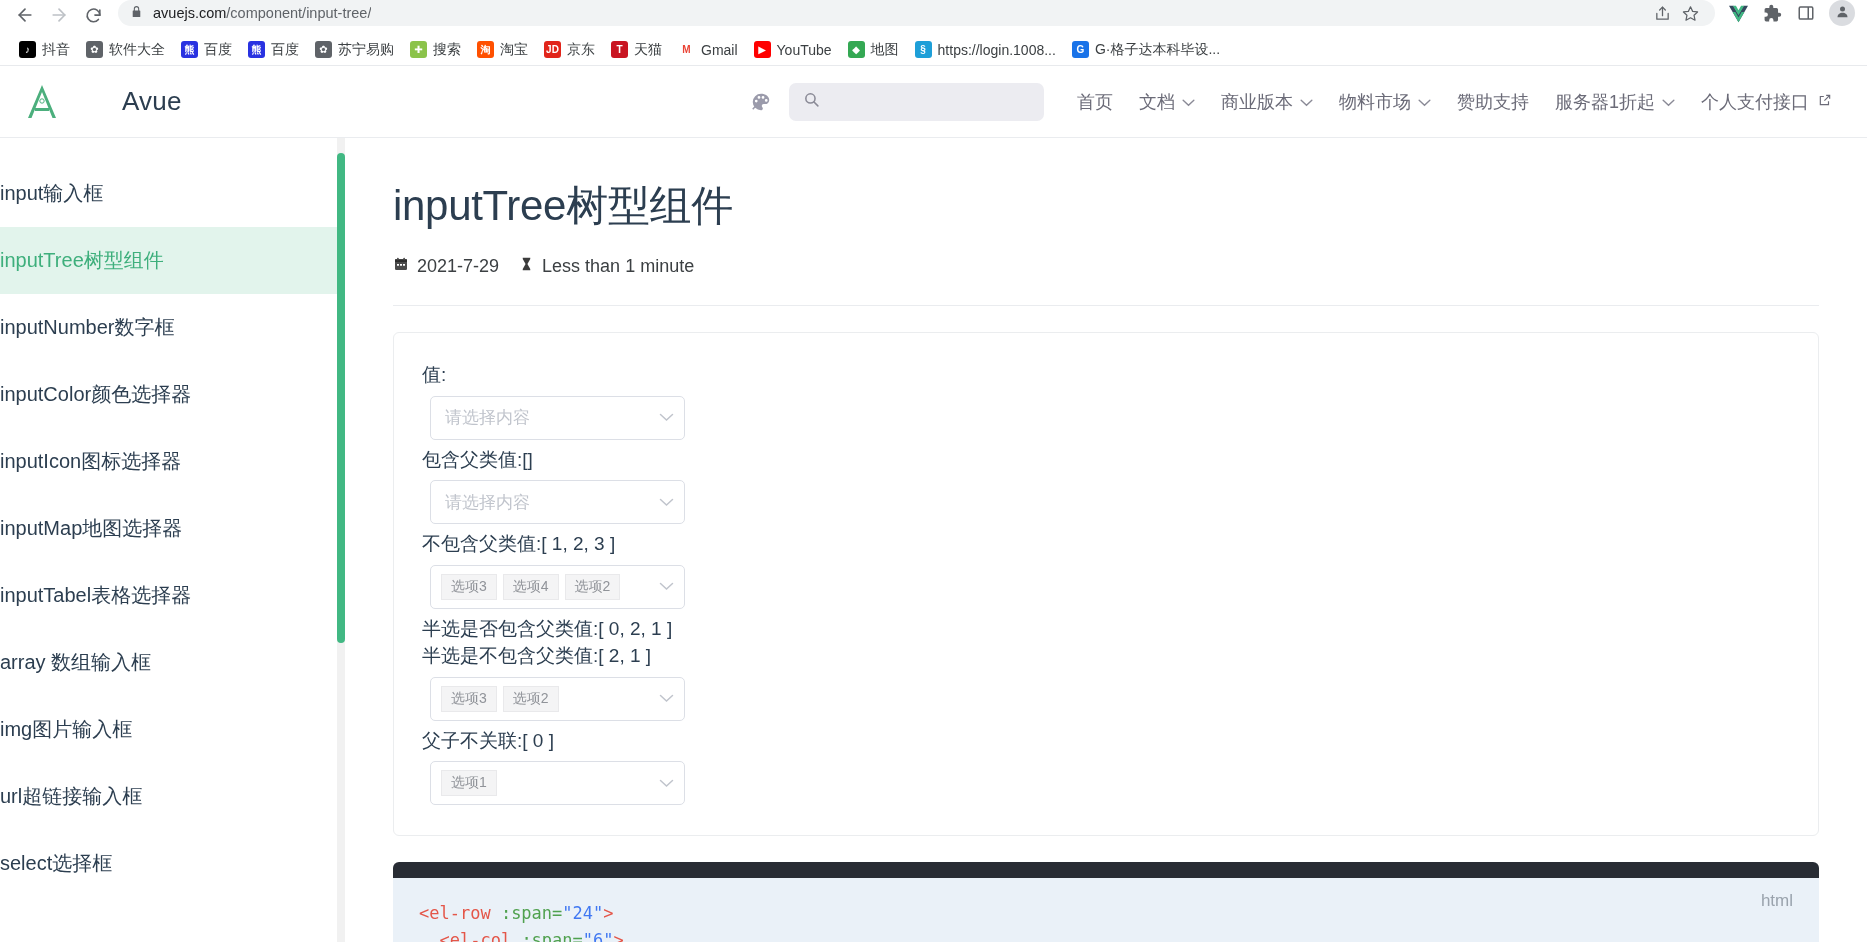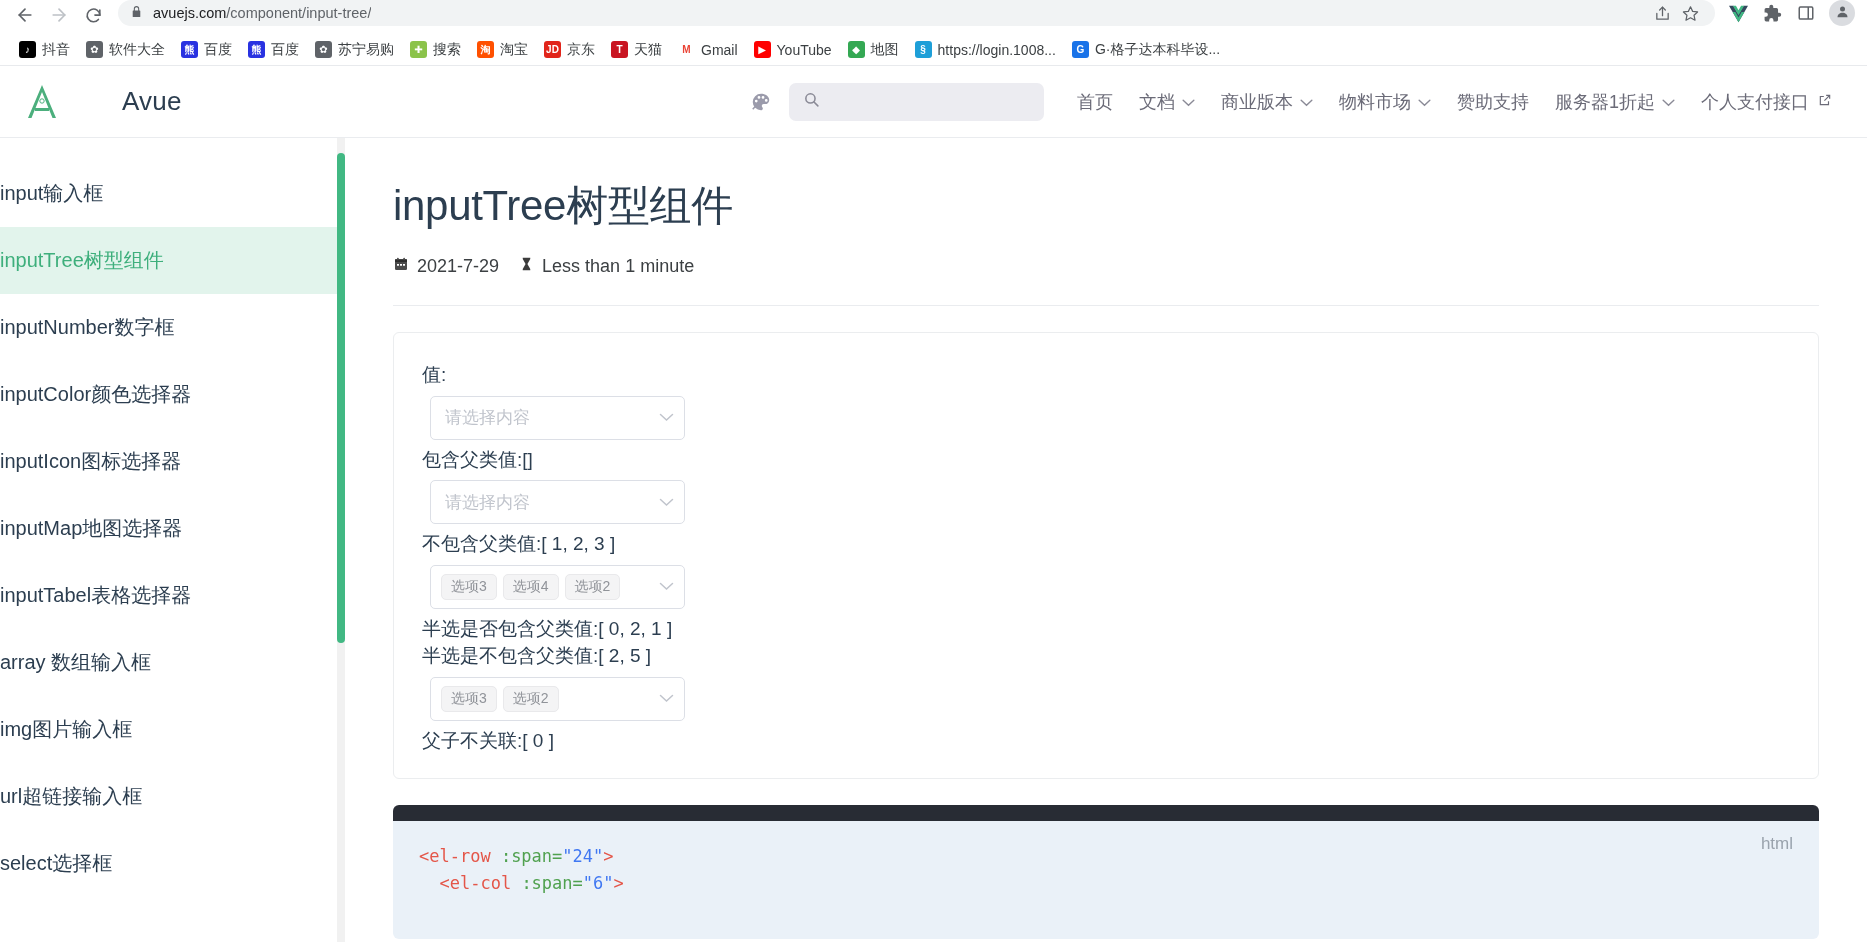--- a/index.html
+++ b/index.html
@@ -166,21 +166,21 @@
     border: 1px solid #dcdfe6; border-radius: 5px;
     display: flex; align-items: center;
     padding: 5px 10px;
     margin: 7px 0 6px 8px;
     background: #fff;
     flex-wrap: wrap; gap: 6px;
   }
   .el-placeholder { font-size: 17px; color: #c0c4cc; padding-left: 4px; }
   .el-tag {
     background: #f4f4f5; border: 1px solid #e9e9eb;
-    border-radius: 5px; padding: 3px 9px;
+    border-radius: 0; padding: 3px 9px;
     font-size: 14px; color: #909399; white-space: nowrap;
   }
   .el-arrow { margin-left: auto; color: #c0c4cc; display: flex; align-items: center; }
 
   
   .code-wrap { margin-top: 26px; position: relative; }
   .code-topbar {
     height: 16px; background: #282c34;
     border-radius: 6px 6px 0 0;
   }
@@ -525,33 +525,41 @@
             <span class="el-tag">选项2</span>
             <span class="el-arrow">
               <svg width="15" height="9" viewBox="0 0 15 9" fill="none" stroke="currentColor" stroke-width="1.5" stroke-linecap="round">
                 <polyline points="1.5,1.5 7.5,7 13.5,1.5"></polyline>
               </svg>
             </span>
           </div>
         </div>
         <div>
           <div class="field-label">半选是否包含父类值:[ 0, 2, 1 ]</div>
-          <div class="field-label">半选是不包含父类值:[ 2, 5 ]</div>
+          <div class="field-label">半选是不包含父类值:[ 2, 1 ]</div>
           <div class="el-select">
             <span class="el-tag">选项3</span>
             <span class="el-tag">选项2</span>
             <span class="el-arrow">
               <svg width="15" height="9" viewBox="0 0 15 9" fill="none" stroke="currentColor" stroke-width="1.5" stroke-linecap="round">
                 <polyline points="1.5,1.5 7.5,7 13.5,1.5"></polyline>
               </svg>
             </span>
           </div>
         </div>
         <div>
           <div class="field-label">父子不关联:[ 0 ]</div>
+          <div class="el-select">
+            <span class="el-tag">选项1</span>
+            <span class="el-arrow">
+              <svg width="15" height="9" viewBox="0 0 15 9" fill="none" stroke="currentColor" stroke-width="1.5" stroke-linecap="round">
+                <polyline points="1.5,1.5 7.5,7 13.5,1.5"></polyline>
+              </svg>
+            </span>
+          </div>
         </div>
       </section>
 
     <div class="code-wrap">
       <div class="code-topbar"></div>
       <div class="code-body">
         <span class="code-lang">html</span>
         <div id="code-lines">
             <div class="code-line"><span class="tok-tag">&lt;el-row </span><span class="tok-attr">:span=</span><span class="tok-num">"24"</span><span class="tok-tag">&gt;</span></div>
             <div class="code-line"><span class="tok-txt">  </span><span class="tok-tag">&lt;el-col </span><span class="tok-attr">:span=</span><span class="tok-num">"6"</span><span class="tok-tag">&gt;</span></div>

